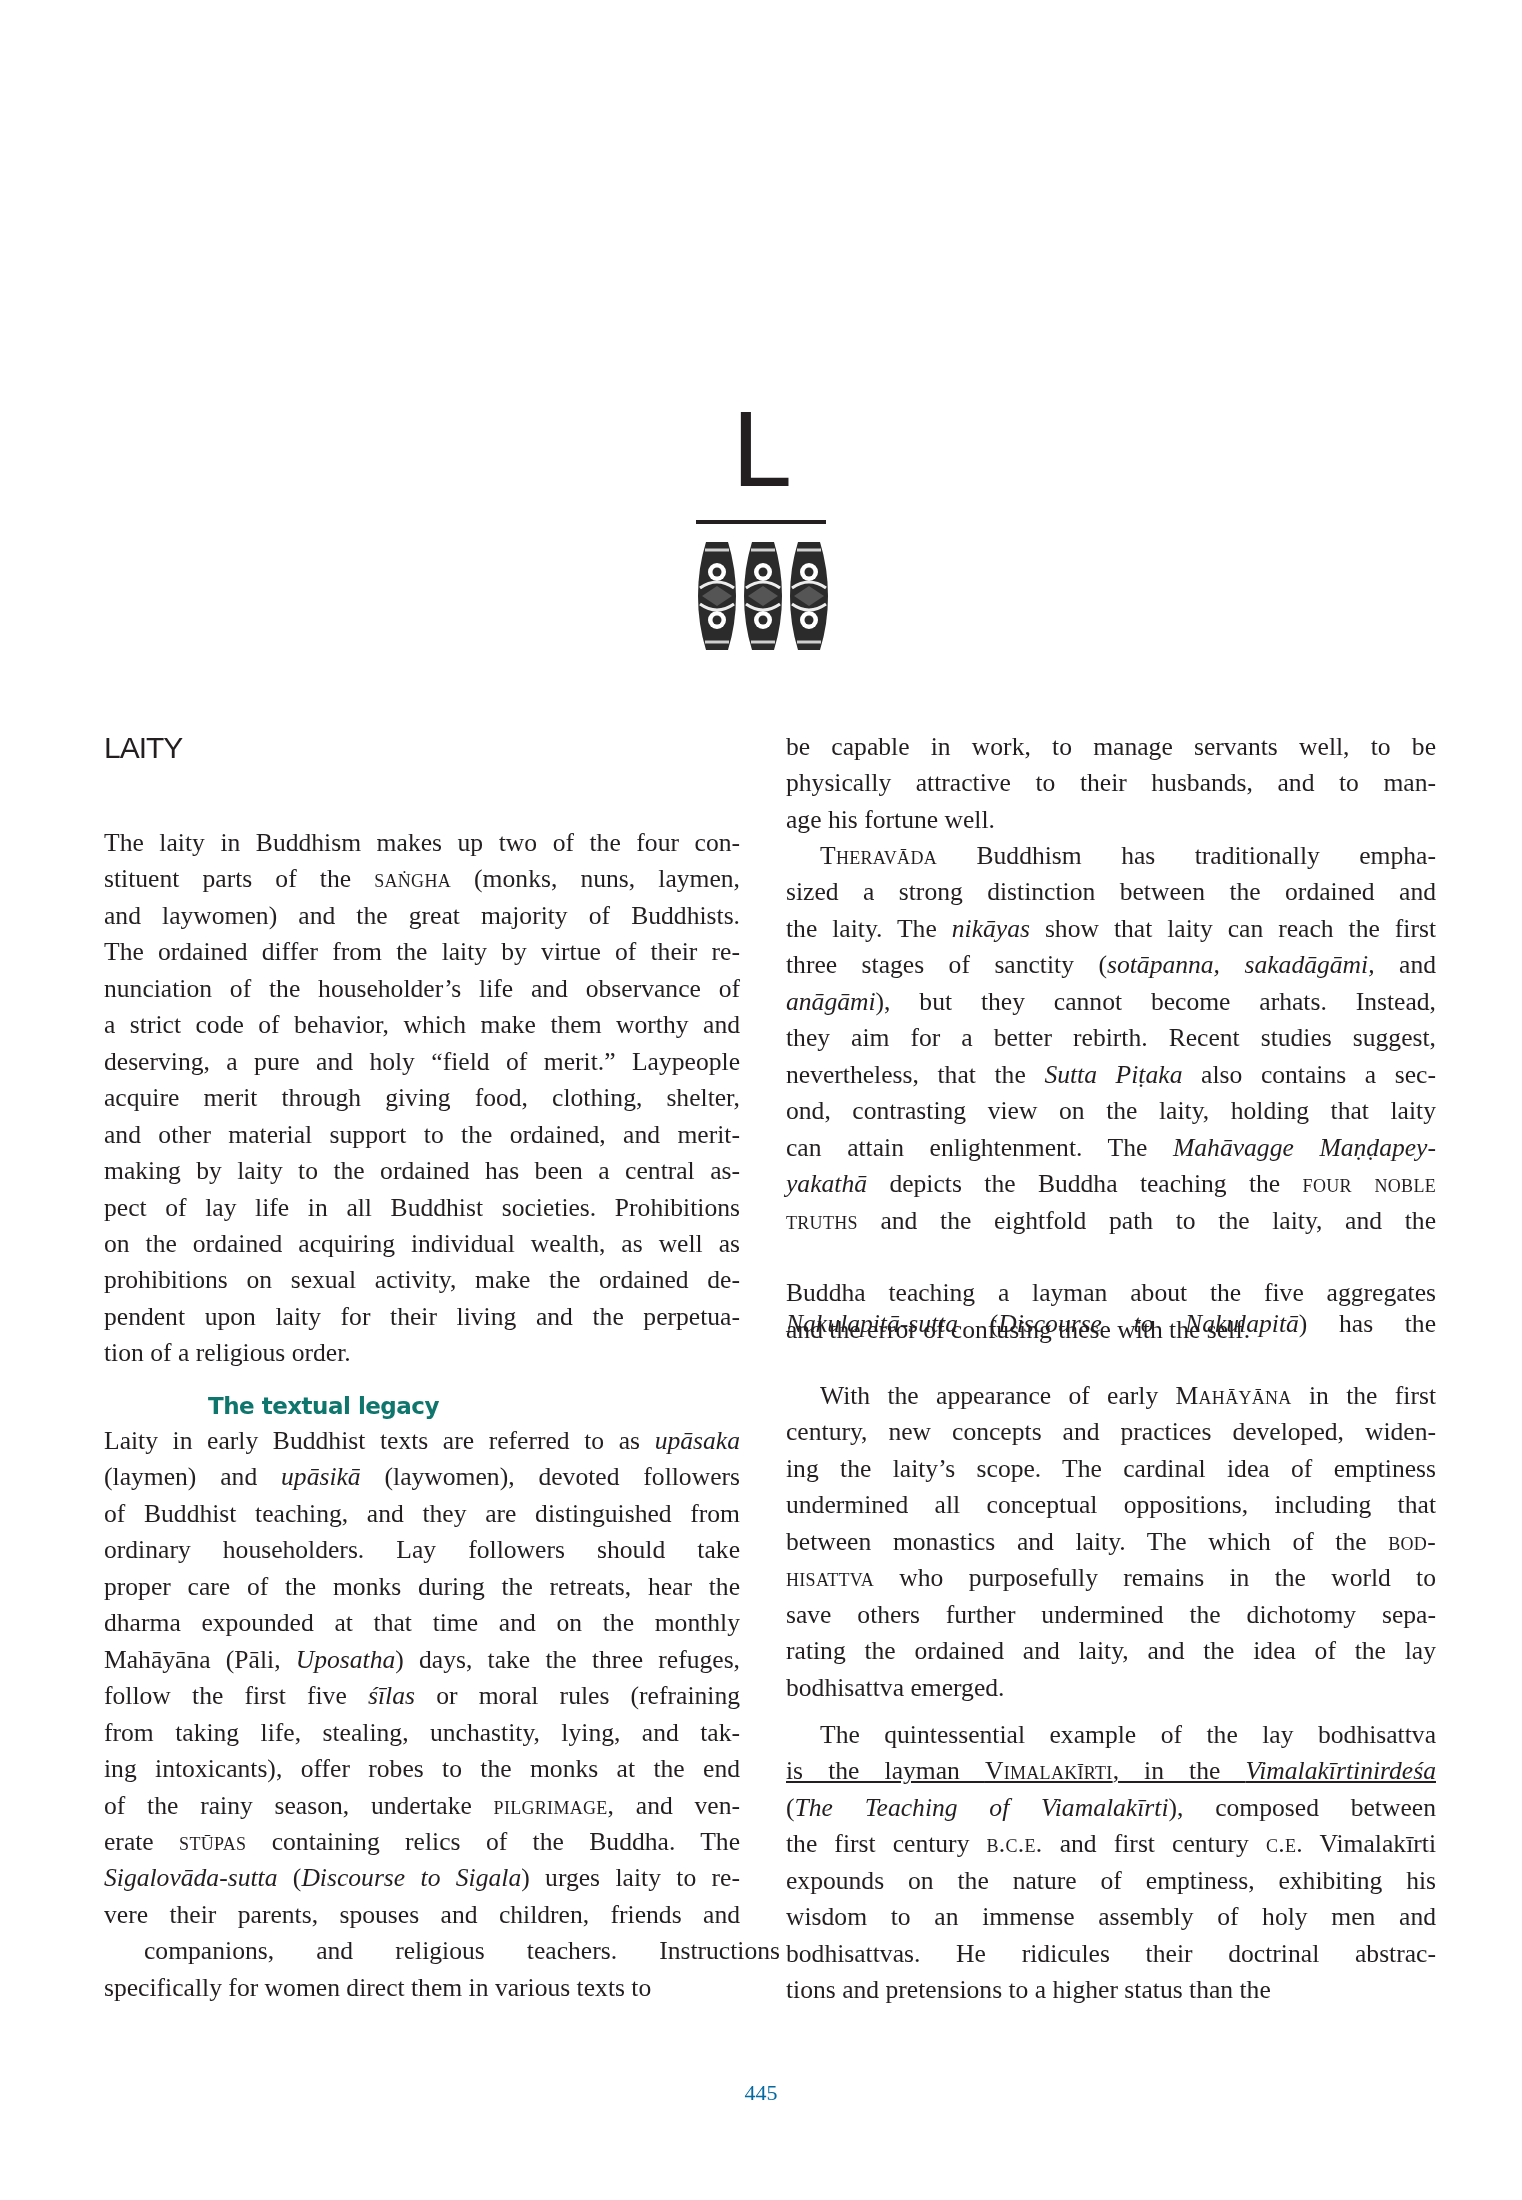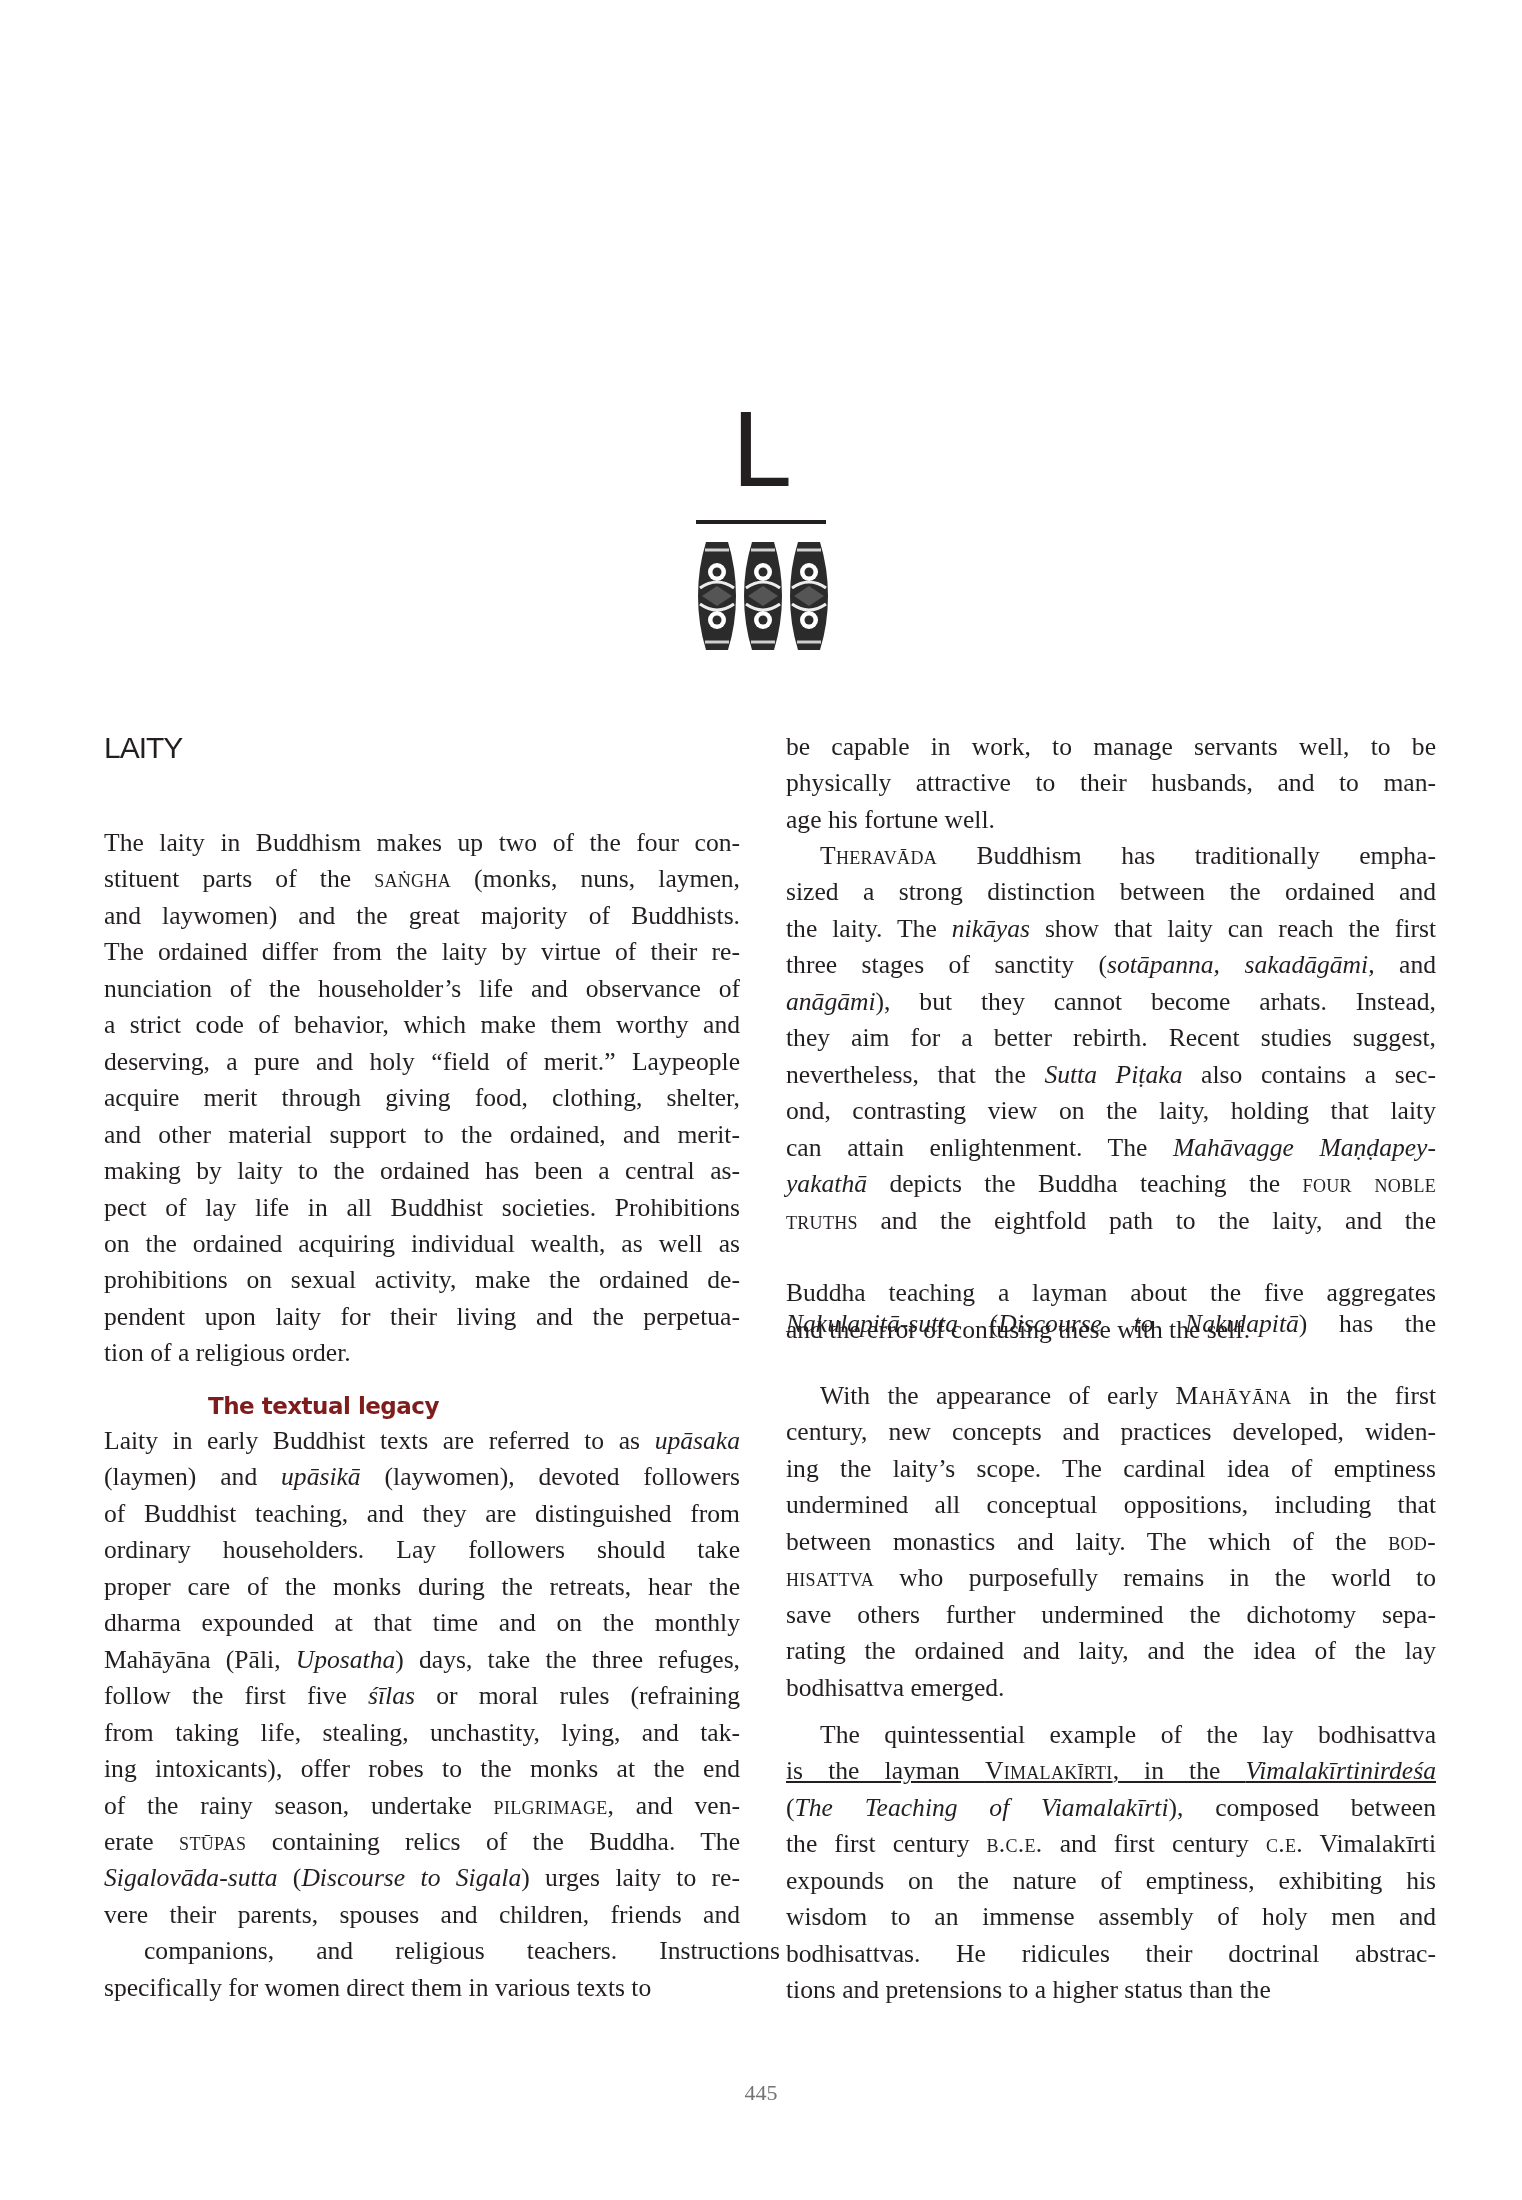--- a/index.html
+++ b/index.html
@@ -25,25 +25,25 @@
   .it { font-style: italic; }
 
   #entry-heading {
     position: absolute; left: 104px; top: 730px;
     font-family: "Liberation Sans", "DejaVu Sans", sans-serif; font-size: 30px; font-weight: 400;
     letter-spacing: -1px; color: #231f20; line-height: 36px;
   }
   #subheading {
     position: absolute; left: 104px; top: 1391px;
     font-family: "DejaVu Sans", "Liberation Sans", sans-serif; font-size: 23px; font-weight: 700;
-    letter-spacing: -0.5px; color: #7f1d1d; line-height: 30px;
+    letter-spacing: -0.5px; color: #0f766e; line-height: 30px;
   }
   #page-number {
     position: absolute; left: 0; width: 1522px; top: 2080px; text-align: center;
-    font-family: "Liberation Serif", "DejaVu Serif", serif; font-size: 22px; color: #737373;
+    font-family: "Liberation Serif", "DejaVu Serif", serif; font-size: 22px; color: #0369a1;
   }
 </style>
 </head>
 <body>
 
 <div id="chapter-letter">L</div>
 <div id="chapter-rule"></div>
 <svg id="bead-ornament" viewBox="0 0 132 112">
   <g id="bead-template">
     <path d="M10 2 L32 2 Q40 28 40 56 Q40 84 32 110 L10 110 Q2 84 2 56 Q2 28 10 2 Z" fill="#2b2b2b"></path>

